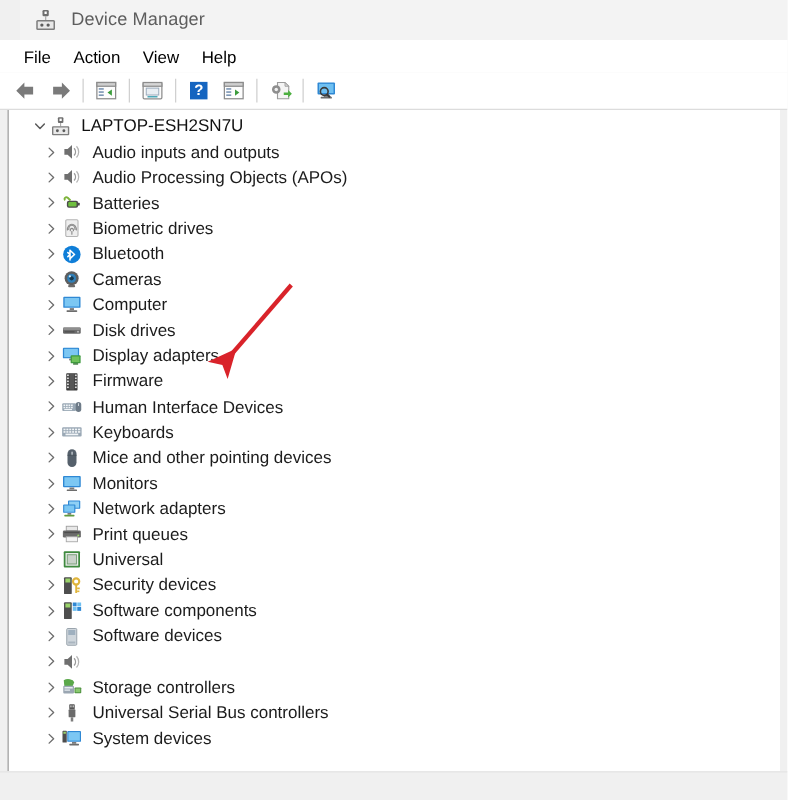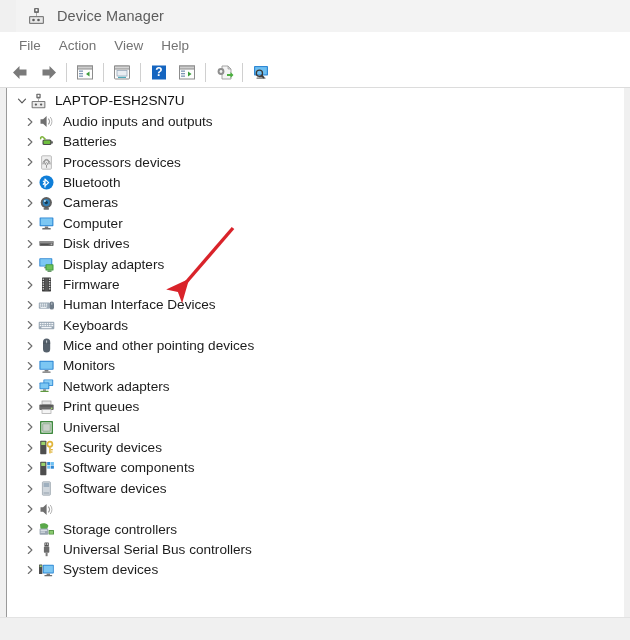--- a/index.html
+++ b/index.html
@@ -35,21 +35,21 @@
   
   .menubar {
     position: absolute; left: 0; top: 32px;
     width: 630px; height: 26px;
     background: #ffffff;
     display: flex; align-items: center;
     padding-left: 10px;
   }
   .menu-item {
     font-size: 13.5px;
-    color: #737373;
+    color: #000000;
     padding: 2px 9px;
     cursor: default;
   }
 
   
   .toolbar {
     position: absolute; left: 0; top: 58px;
     width: 630px; height: 30px;
     background: #ffffff;
     border-bottom: 1px solid #dcdcdc;
@@ -86,22 +86,22 @@
   }
 
   .tree { padding-top: 3px; }
   .row {
     display: flex;
     align-items: center;
     height: 20.4px;
     cursor: default;
     white-space: nowrap;
   }
-  .row.root { padding-left: 6px; }
-  .row.child { padding-left: 14px; }
+  .row.root { padding-left: 16px; }
+  .row.child { padding-left: 25px; }
 
   .chev {
     width: 17px; height: 18px;
     flex: 0 0 auto;
     display: flex; align-items: center; justify-content: center;
     color: #6d6d6d;
   }
   .chev svg { display: block; }
 
   .ico {
@@ -269,20 +269,35 @@
         <span class="ico">
           <svg width="17" height="17" viewBox="0 0 17 17">
             <path d="M2.5 6.2 h2.6 L8.6 3 v11 L5.1 10.8 H2.5 z" fill="#6f6f6f"></path>
             <path d="M10.3 5.6 a4.4 4.4 0 0 1 0 5.8" fill="none" stroke="#9a9a9a" stroke-width="1.1"></path>
             <path d="M12.2 4 a6.7 6.7 0 0 1 0 9" fill="none" stroke="#b4b4b4" stroke-width="1"></path>
           </svg>
         </span>
         <span class="label">Audio inputs and outputs</span>
       </div>
 
+      <div class="row child">
+        <span class="chev">
+          <svg width="10" height="10" viewBox="0 0 10 10">
+              <path d="M3.3 1.5 L6.9 5 L3.3 8.5" fill="none" stroke="#6d6d6d" stroke-width="1.1" stroke-linecap="round" stroke-linejoin="round"></path>
+            </svg>
+        </span>
+        <span class="ico">
+          <svg width="17" height="17" viewBox="0 0 17 17">
+            <path d="M2.5 6.2 h2.6 L8.6 3 v11 L5.1 10.8 H2.5 z" fill="#6f6f6f"></path>
+            <path d="M10.3 5.6 a4.4 4.4 0 0 1 0 5.8" fill="none" stroke="#9a9a9a" stroke-width="1.1"></path>
+            <path d="M12.2 4 a6.7 6.7 0 0 1 0 9" fill="none" stroke="#b4b4b4" stroke-width="1"></path>
+          </svg>
+        </span>
+        <span class="label">Audio Processing Objects (APOs)</span>
+      </div>
 
       <div class="row child">
         <span class="chev">
           <svg width="10" height="10" viewBox="0 0 10 10">
               <path d="M3.3 1.5 L6.9 5 L3.3 8.5" fill="none" stroke="#6d6d6d" stroke-width="1.1" stroke-linecap="round" stroke-linejoin="round"></path>
             </svg>
         </span>
         <span class="ico">
           <svg width="17" height="17" viewBox="0 0 17 17">
             <rect x="4.5" y="6.5" width="9" height="5.6" rx="1.6" fill="#4b4b4b"></rect>
@@ -304,21 +319,21 @@
           <svg width="17" height="17" viewBox="0 0 17 17">
             <rect x="3.6" y="1.8" width="9.8" height="13.4" rx="1" fill="#eeeeee" stroke="#b5b5b5" stroke-width="0.9"></rect>
             <g fill="none" stroke="#8a8a8a" stroke-width="0.9" stroke-linecap="round">
               <path d="M6 9.6 a2.5 3.4 0 0 1 5 0"></path>
               <path d="M7.2 10.6 a1.3 1.9 0 0 1 2.6 0"></path>
               <path d="M4.9 10 a3.6 4.6 0 0 1 7.2 0"></path>
               <path d="M8.5 11.2 v2.2"></path>
             </g>
           </svg>
         </span>
-        <span class="label">Processors devices</span>
+        <span class="label">Biometric drives</span>
       </div>
 
       <div class="row child">
         <span class="chev">
           <svg width="10" height="10" viewBox="0 0 10 10">
               <path d="M3.3 1.5 L6.9 5 L3.3 8.5" fill="none" stroke="#6d6d6d" stroke-width="1.1" stroke-linecap="round" stroke-linejoin="round"></path>
             </svg>
         </span>
         <span class="ico">
           <svg width="17" height="17" viewBox="0 0 17 17">

